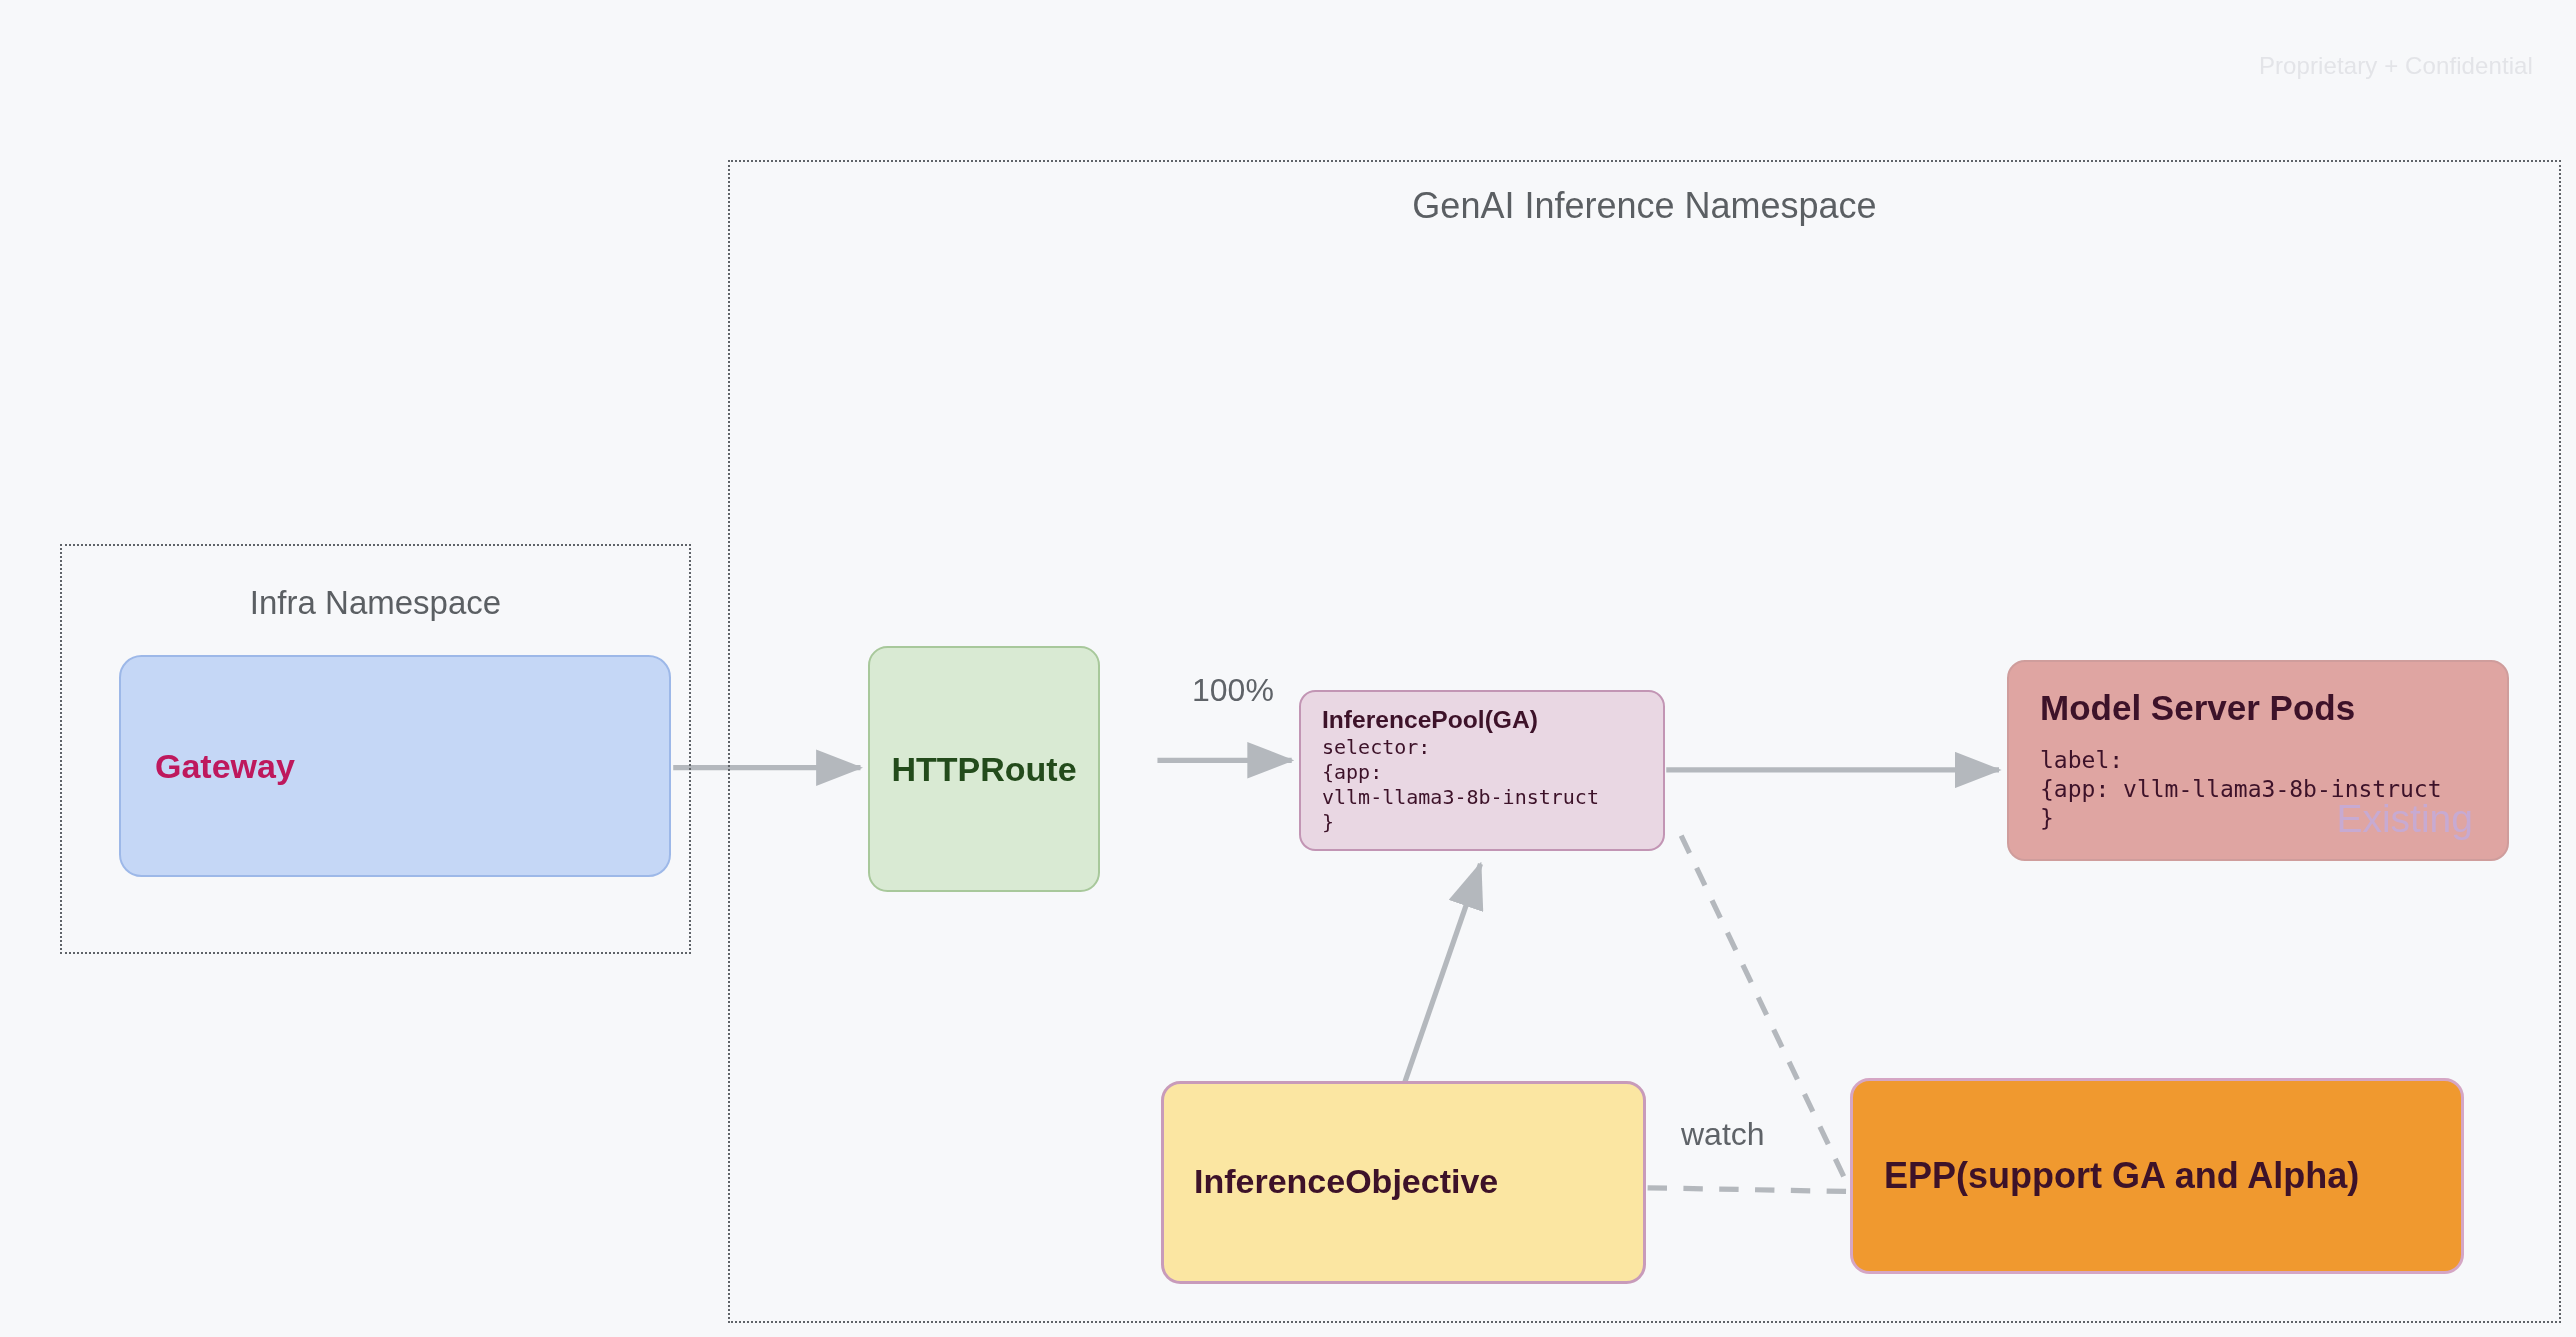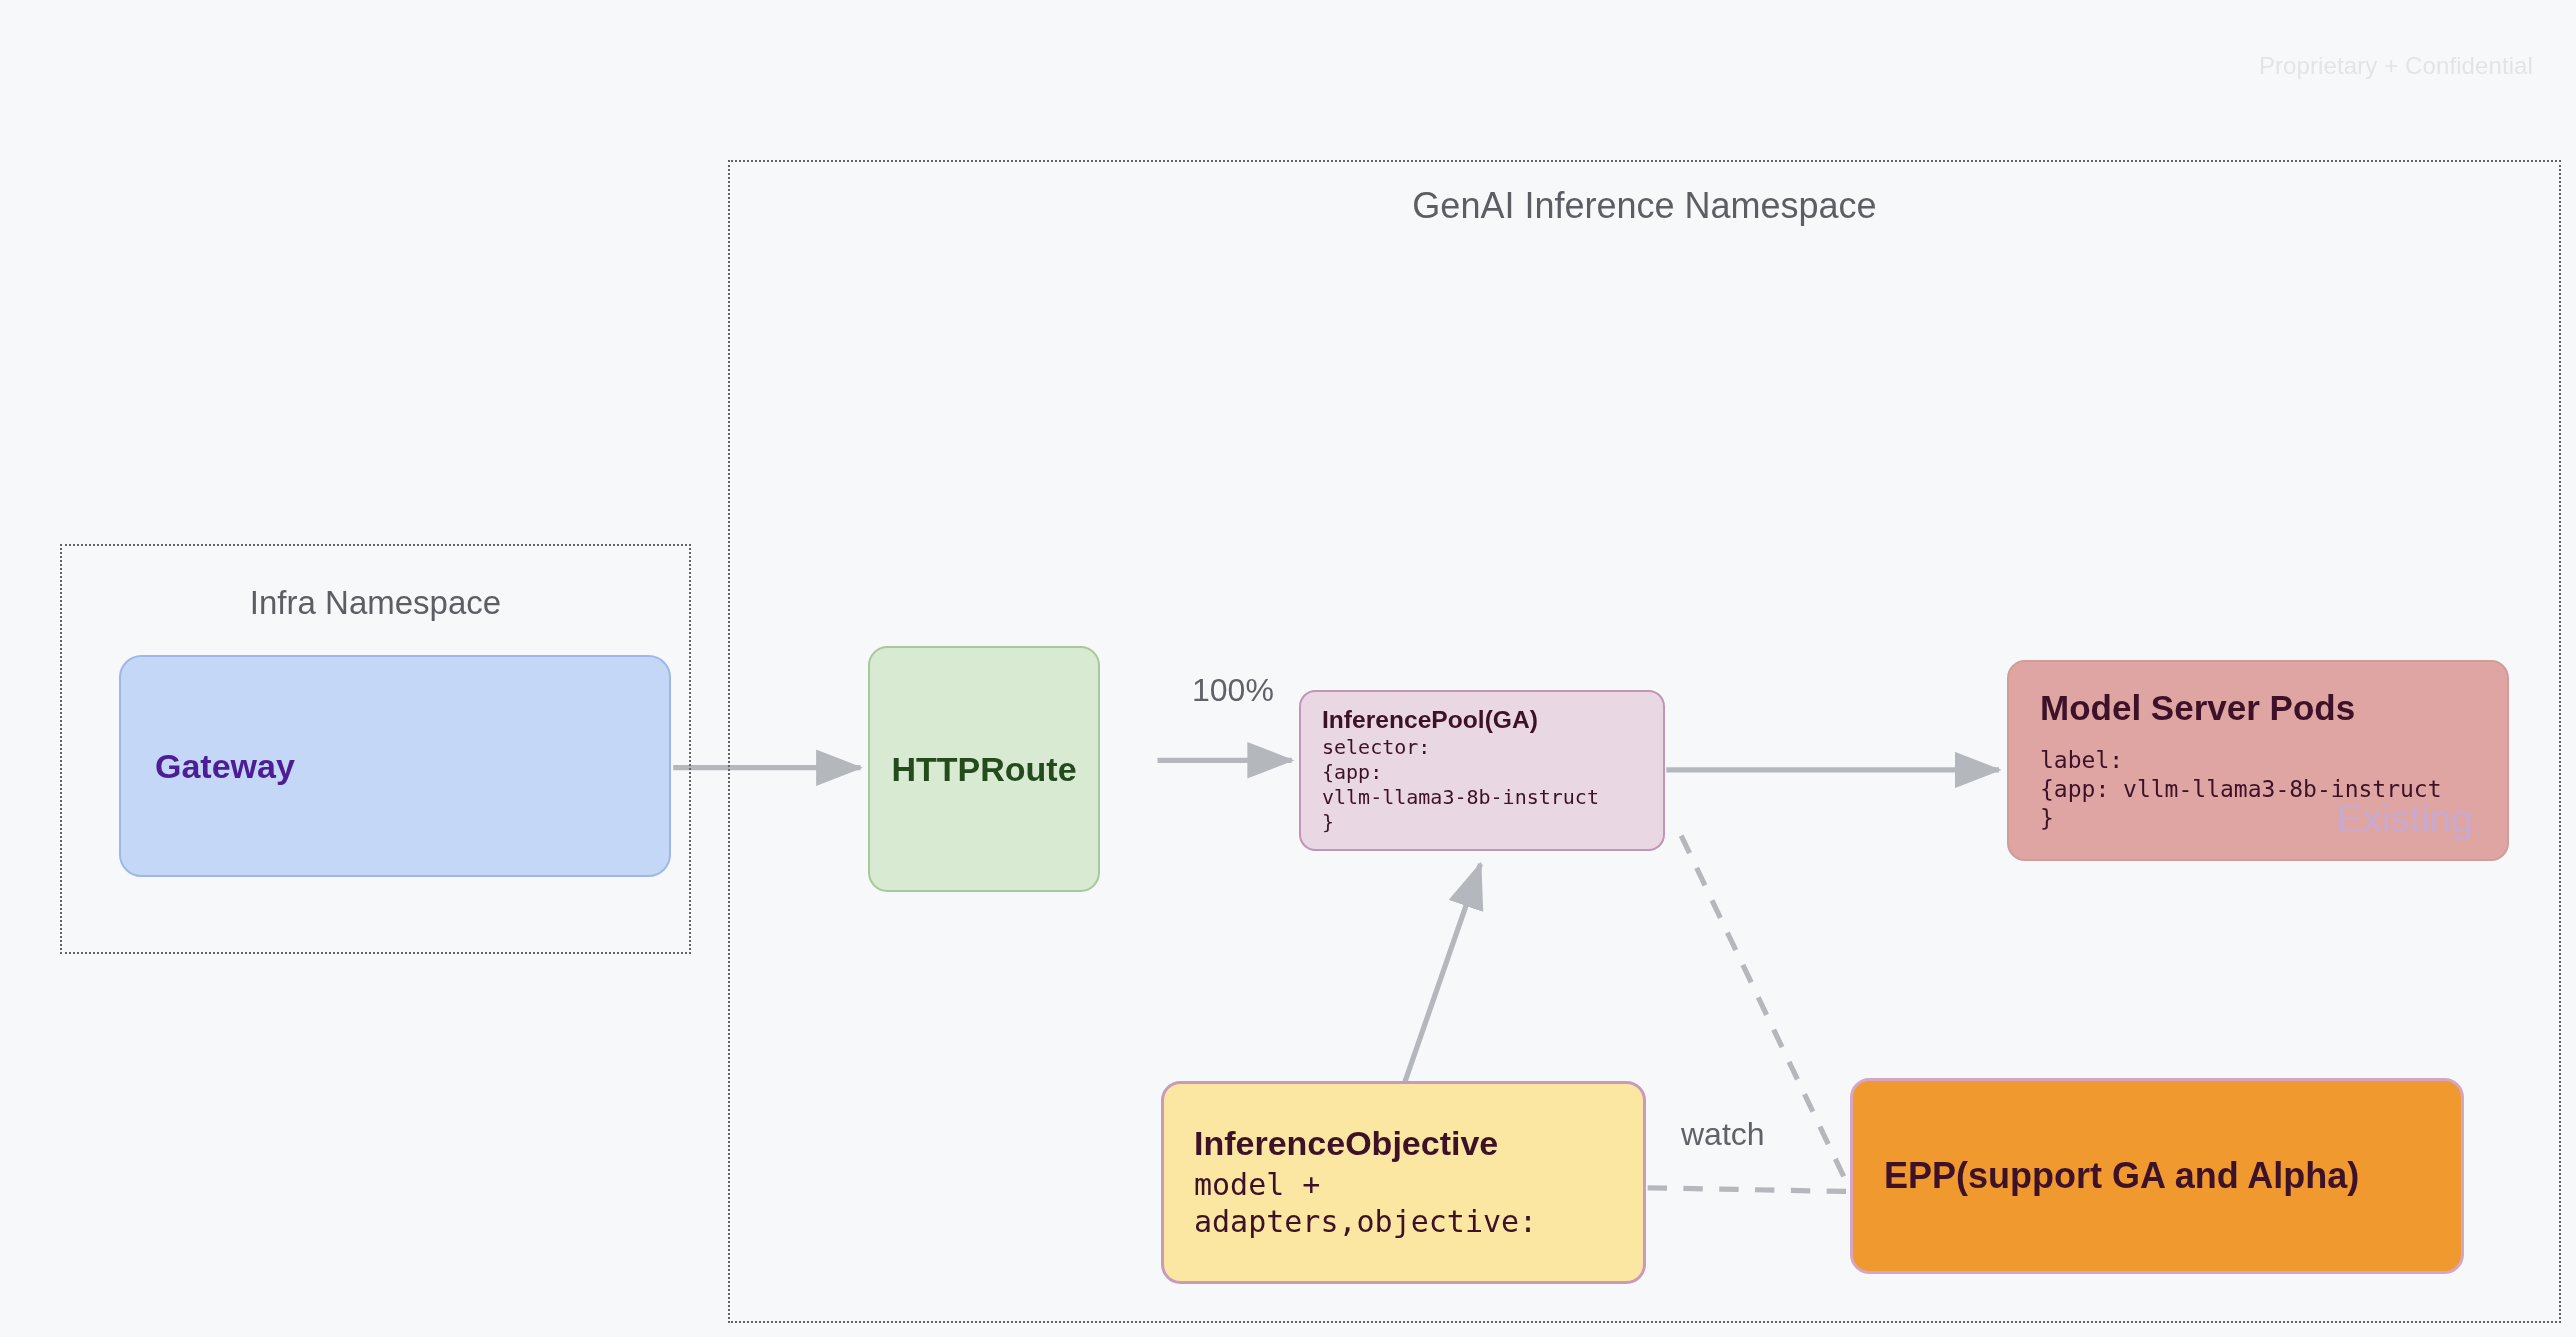--- a/index.html
+++ b/index.html
@@ -81,21 +81,21 @@
     top: 655px;
     width: 552px;
     height: 222px;
     background: #c5d7f6;
     border: 2.2px solid #9db8e8;
     border-radius: 22.4px;
     padding: 0 34px;
   }
   #gateway .title {
     font-size: 34px;
-    color: #4c1d95;
+    color: #be185d;
   }
 
   
   #httproute {
     left: 868px;
     top: 646px;
     width: 232px;
     height: 246px;
     background: #d9ead3;
     border: 2.2px solid #a8c89b;
@@ -276,22 +276,20 @@
   <div class="node" id="modelserver">
     <div class="title">Model Server Pods</div>
     <div class="code">label:
 {app: vllm-llama3-8b-instruct
 }</div>
     <div class="watermark-existing">Existing</div>
   </div>
 
   <div class="node" id="inferenceobjective">
     <div class="title">InferenceObjective</div>
-    <div class="code">model +
-adapters,objective:</div>
   </div>
 
   <div class="edge-label" id="label-watch">watch</div>
 
   <div class="node" id="epp">
     <div class="title">EPP(support GA and Alpha)</div>
   </div>
 
 </div>
 

